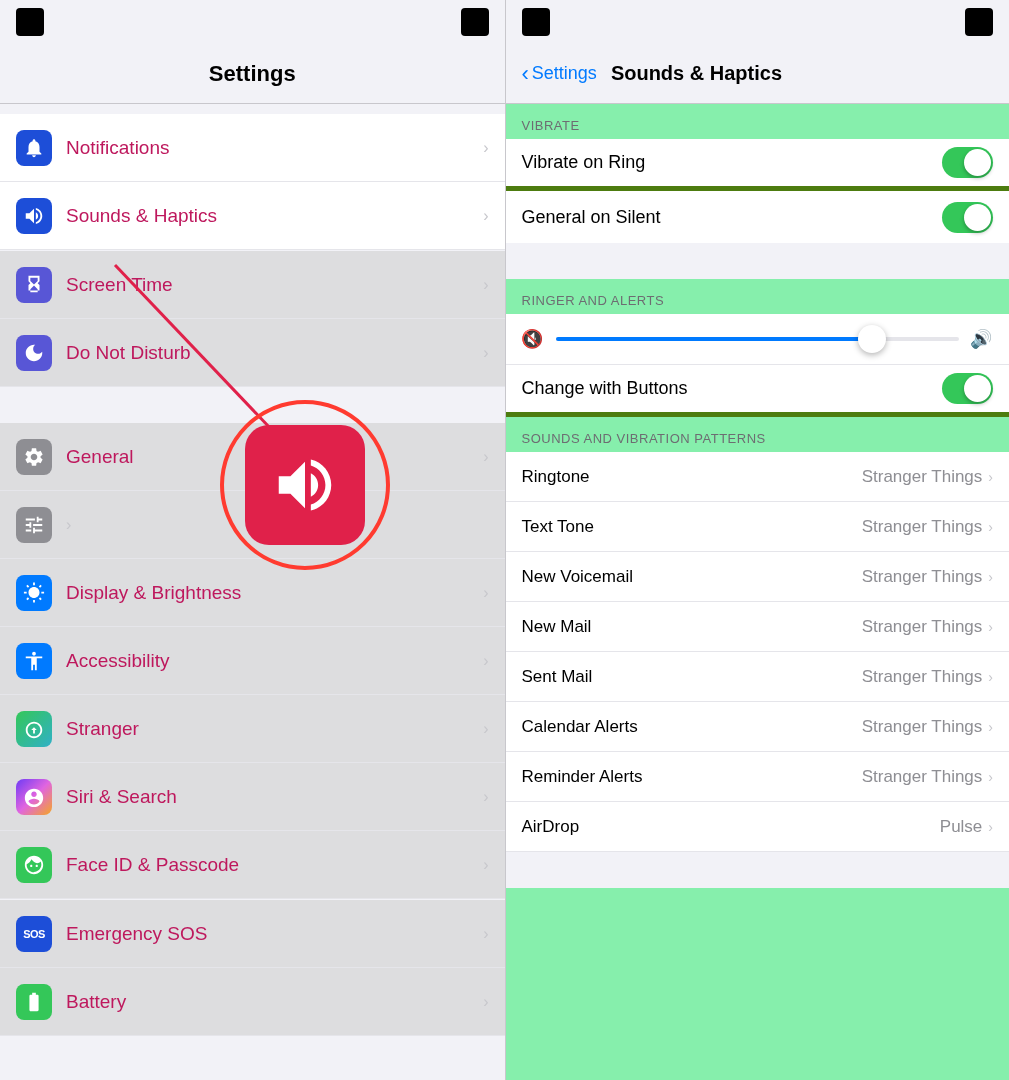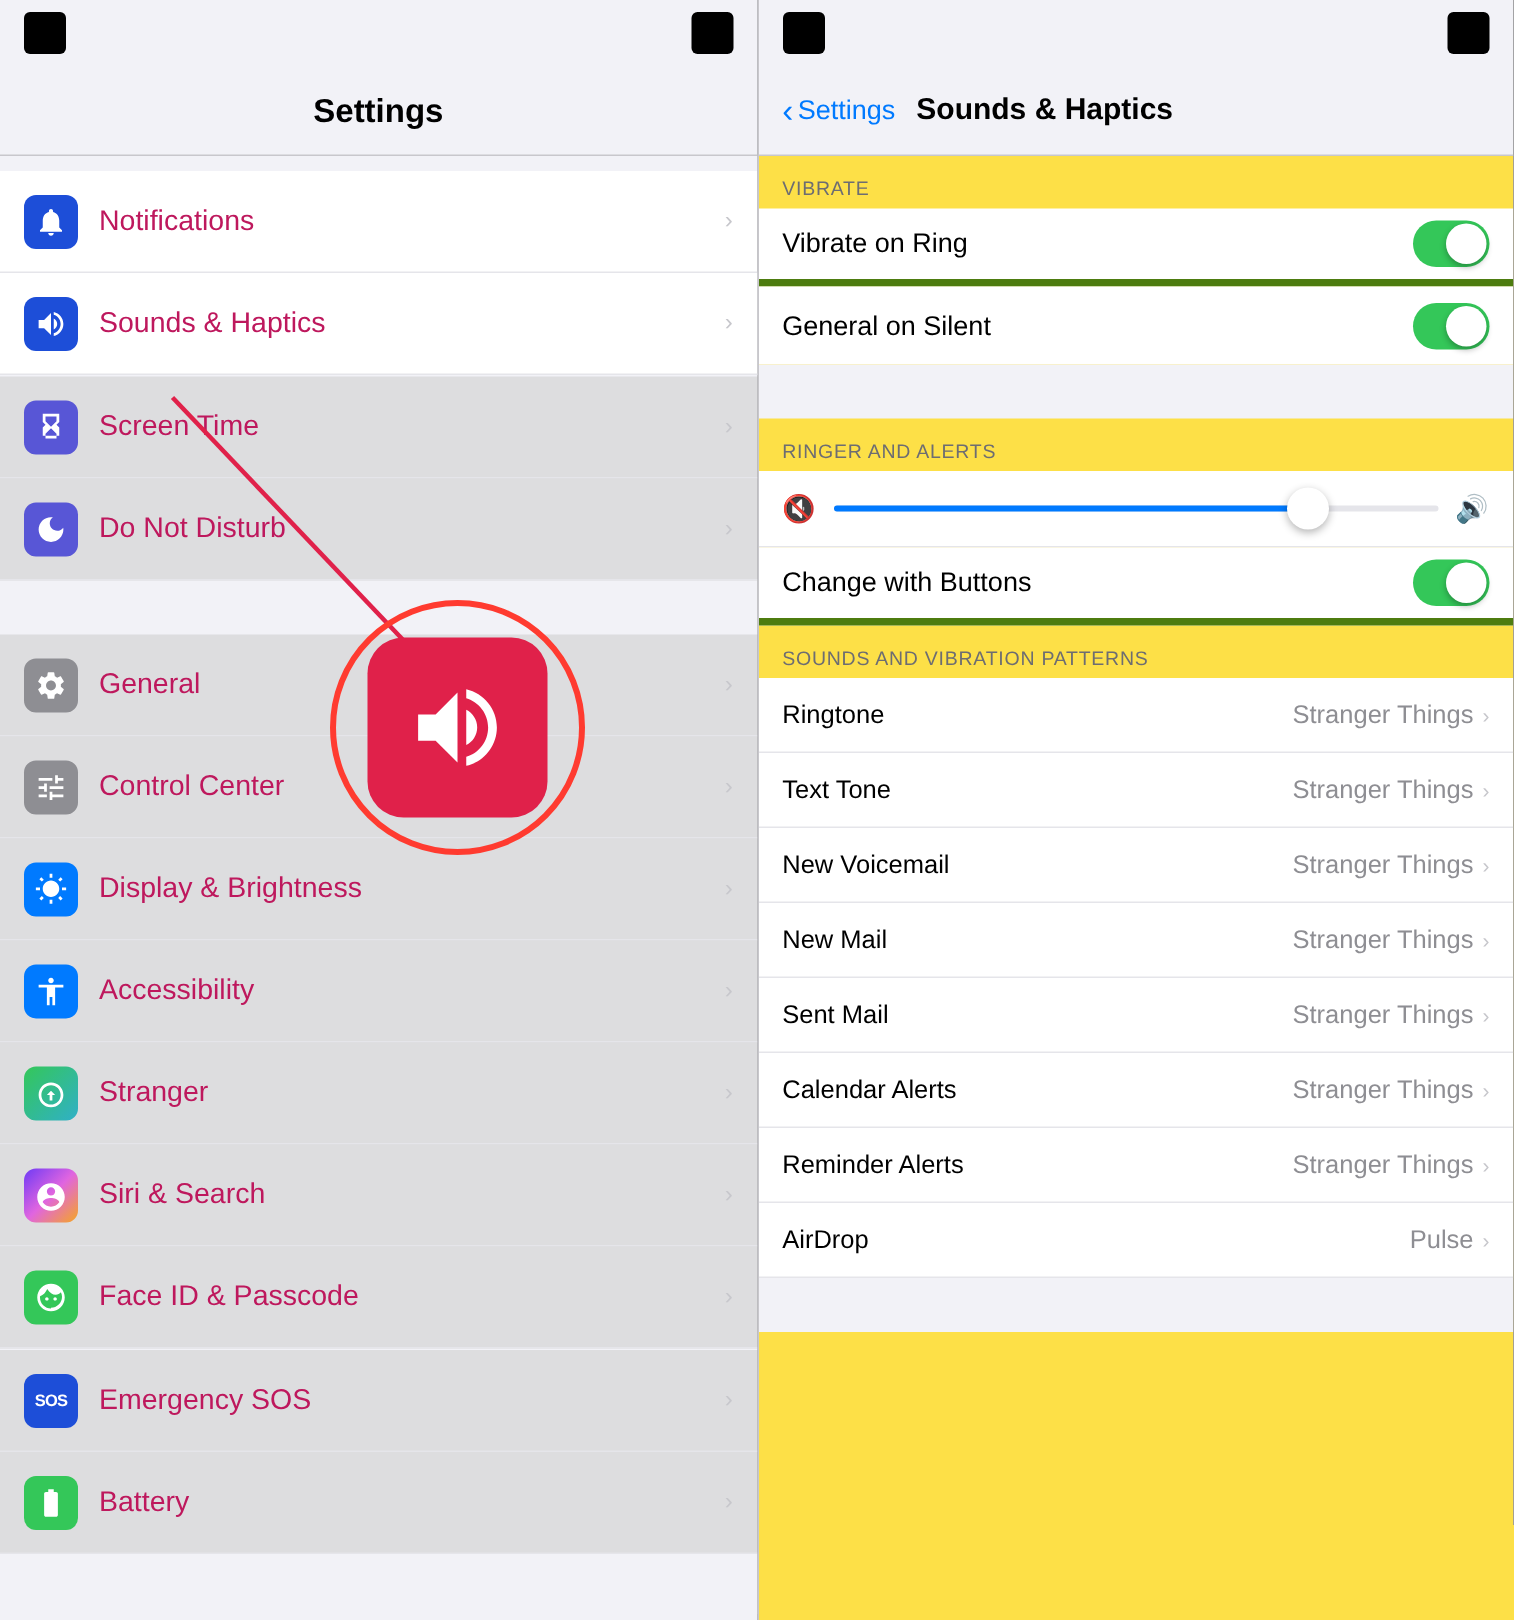--- a/index.html
+++ b/index.html
@@ -176,21 +176,21 @@
     .right-nav h1 {
       font-size: 20px;
       font-weight: 700;
       color: #000;
       margin-left: 6px;
     }
 
     .right-content {
       flex: 1;
       overflow-y: auto;
-      background: #fde047;
+      background: #86efac;
     }
 
     .section-header {
       padding: 14px 16px 6px;
       font-size: 13px;
       font-weight: 500;
       color: #6d6d72;
       letter-spacing: 0.5px;
       text-transform: uppercase;
     }
@@ -408,21 +408,20 @@
       <span class="label">General</span>
       <span class="chevron">›</span>
     </div>
 
     <div class="settings-item grayed">
       <div class="icon-wrap icon-gray">
         <svg class="icon-svg" viewBox="0 0 24 24">
           <path d="M3 17v2h6v-2H3zM3 5v2h10V5H3zm10 16v-2h8v-2h-8v-2h-2v6h2zM7 9v2H3v2h4v2h2V9H7zm14 4v-2H11v2h10zm-6-4h2V7h4V5h-4V3h-2v6z"></path>
         </svg>
       </div>
-      <span class="label">Control Center</span>
       <span class="chevron">›</span>
     </div>
 
     <div class="settings-item grayed">
       <div class="icon-wrap icon-blue">
         <svg class="icon-svg" viewBox="0 0 24 24">
           <path d="M6.76 4.84l-1.8-1.79-1.41 1.41 1.79 1.79 1.42-1.41zM4 10.5H1v2h3v-2zm9-9.95h-2V3.5h2V.55zm7.45 3.91l-1.41-1.41-1.79 1.79 1.41 1.41 1.79-1.79zm-3.21 13.7l1.79 1.8 1.41-1.41-1.8-1.79-1.4 1.4zM20 10.5v2h3v-2h-3zm-8-5c-3.31 0-6 2.69-6 6s2.69 6 6 6 6-2.69 6-6-2.69-6-6-6zm-1 16.95h2V19.5h-2v2.95zm-7.45-3.91l1.41 1.41 1.79-1.8-1.41-1.41-1.79 1.8z"></path>
         </svg>
       </div>
       <span class="label">Display &amp; Brightness</span>

